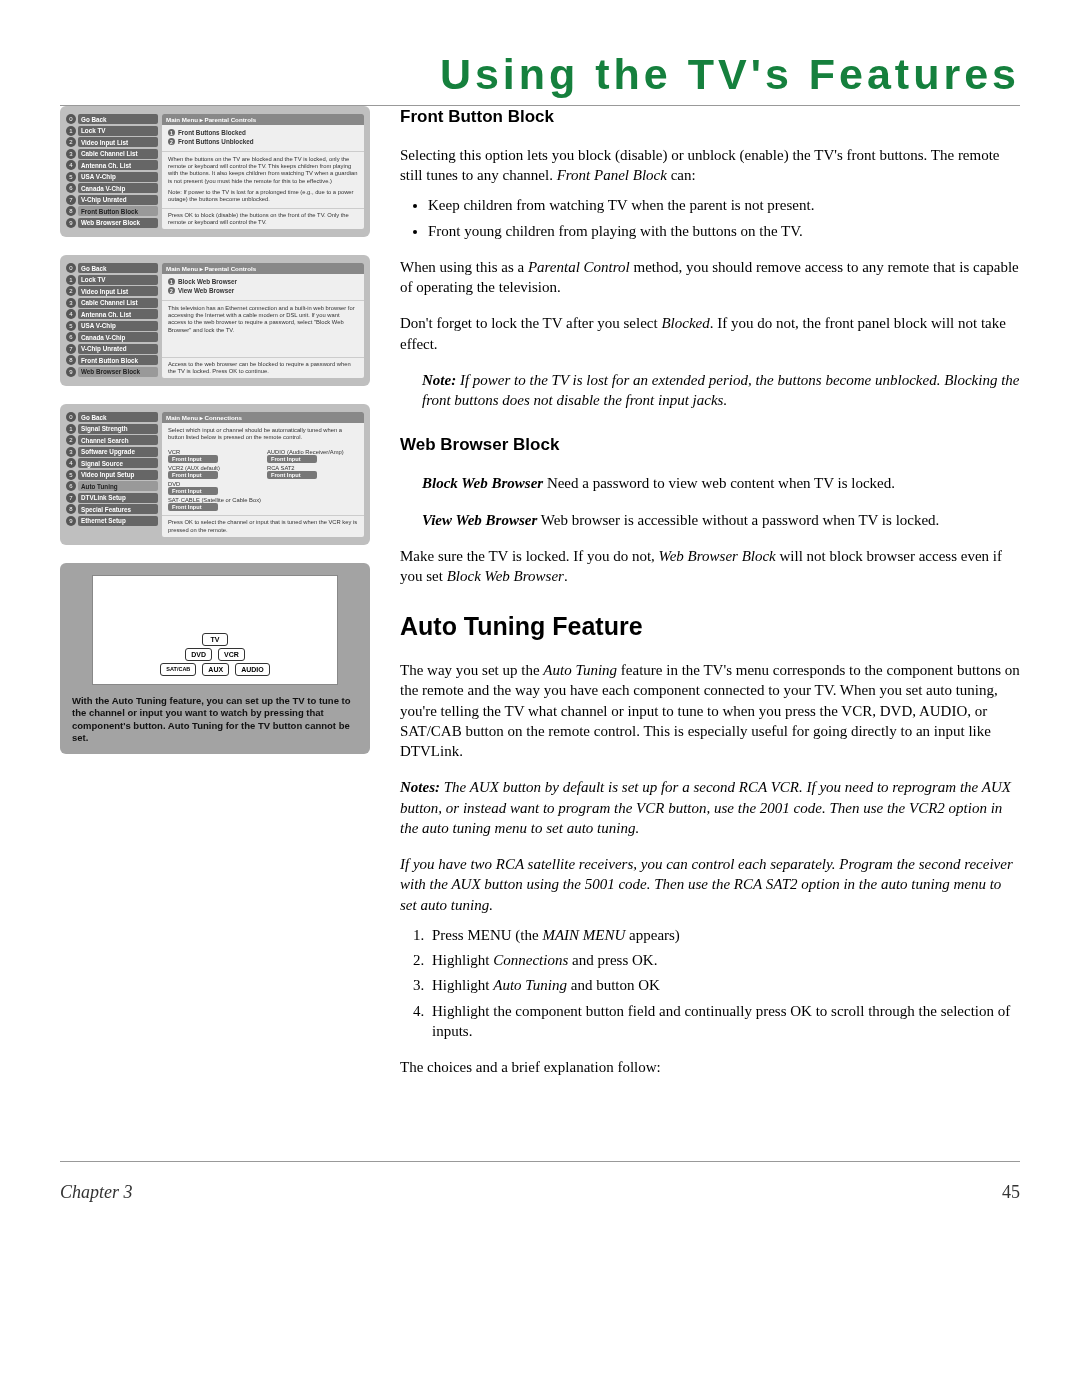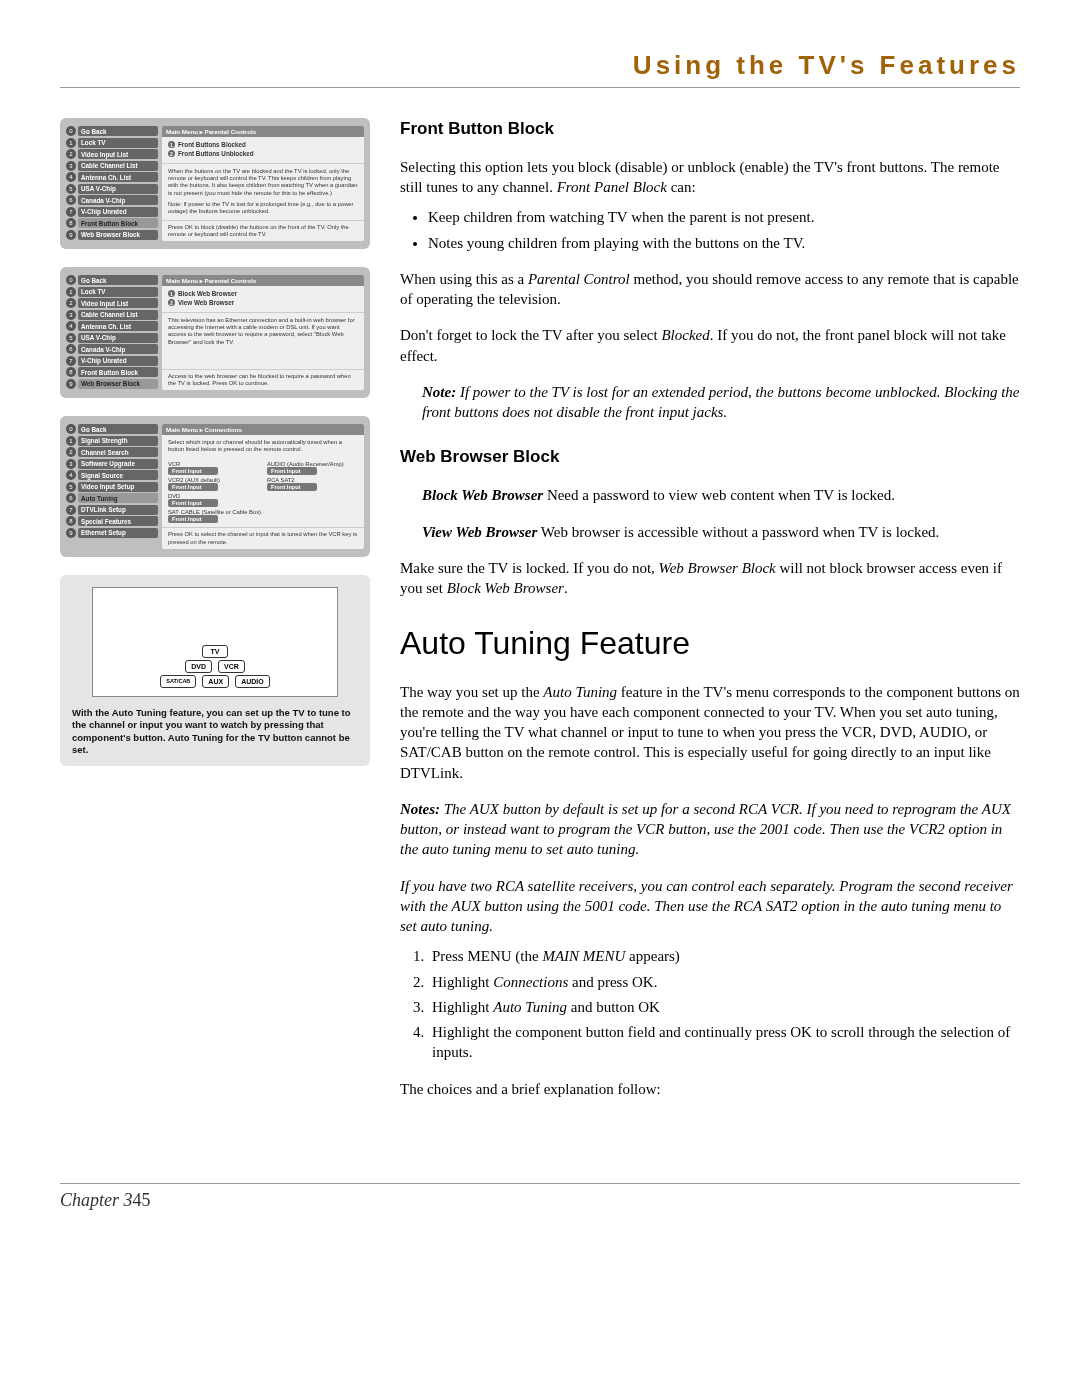--- a/index.html
+++ b/index.html
@@ -7,27 +7,26 @@
     font-family: Georgia, 'Times New Roman', serif;
     background: #fff;
     width: 1080px;
     margin: 0 auto;
     color: #000;
     padding: 50px 60px 40px 60px;
   }
   .page-title {
     font-family: Arial, Helvetica, sans-serif;
     font-weight: bold;
-    font-size: 26px;
-    color: #a16207;
+    font-size: 43px;
+    color: #15803d;
     text-align: right;
     letter-spacing: 4px;
     border-bottom: 1px solid #999;
     padding-bottom: 6px;
-    margin-bottom: 30px;
   }
   .content { display: flex; gap: 30px; }
   .left-col { width: 310px; flex: 0 0 310px; }
   .right-col { flex: 1; font-size: 15px; line-height: 1.35; }
 
   .tv-screen {
     background: #bfbfbf;
     border-radius: 6px;
     padding: 8px 6px 8px 6px;
     margin-bottom: 18px;
@@ -73,21 +72,21 @@
 
   .conn-grid { padding:4px 6px; display:grid; grid-template-columns:1fr 1fr; gap:2px 8px; font-size:5.8px; }
   .conn-label { color:#333; }
   .conn-field {
     background:#777; color:#fff; padding:1px 4px;
     border-radius:2px; font-size:5.6px; display:inline-block;
     min-width:50px; font-weight:bold;
   }
 
   .remote-block {
-    background:#e5e5e5; border-radius:6px;
+    background:#a3a3a3; border-radius:6px;
     padding:12px 12px 10px 12px; margin-bottom:10px;
     font-family: Arial, Helvetica, sans-serif;
   }
   .remote-img {
     background:#fff; border:1px solid #888;
     height:110px; margin:0 20px 10px 20px;
     display:flex; flex-direction:column; align-items:center;
     justify-content:flex-end; gap:2px; padding:8px;
   }
   .remote-row { display:flex; gap:6px; justify-content:center; }
@@ -101,38 +100,38 @@
     font-size:9.5px; font-weight:bold; line-height:1.3;
     color:#111; text-align:left;
   }
 
   .right-col h2 {
     font-family: Arial, Helvetica, sans-serif;
     font-weight:bold; font-size:17px; margin-bottom:4px;
   }
   .right-col h1.big {
     font-family: Arial, Helvetica, sans-serif;
-    font-weight:normal; font-size:32px; margin:22px 0 8px 0;
+    font-weight:bold; font-size:25px; margin:22px 0 8px 0;
   }
   .right-col p { margin-bottom:10px;margin-top:16px; }
   .right-col ul { margin:0 0 10px 28px;font-family:Liberation Serif, serif; }
   .right-col ul li { margin-bottom:5px; }
   .right-col ol { margin:0 0 10px 28px; }
   .right-col ol li { margin-bottom:5px; padding-left:4px; }
   .note { font-style:italic; margin-bottom:12px; }
   .note b { font-style:italic; font-weight:bold; }
   .term { font-weight:bold; font-style:italic; }
   .indented { padding-left:22px; }
   .section-block { margin-bottom:24px; }
 
   .footer {
     border-top:1px solid #999; margin-top:60px;
-    display:flex; justify-content:flex-start;
+    display:flex; justify-content:space-between;
     font-style:italic; font-size:18px; color:#333;
-    padding-top:6px;
+    padding-top:20px;
   }
   .footer .pno { font-style:normal; font-weight:normal; }
 </style>
 </head>
 <body>
 
 <div class="page-title">Using the TV's Features</div>
 
 <div class="content">
 
@@ -348,21 +347,21 @@
 
   <div class="right-col">
 
     <div class="section-block">
       <h2>Front Button Block</h2>
       <p>
         <span>Selecting this option lets you block (disable) or unblock (enable) the TV's front buttons. The remote still tunes to any channel. </span><i>Front Panel Block</i><span> can:</span>
       </p>
       <ul>
         <li>Keep children from watching TV when the parent is not present.</li>
-        <li>Notes young children from playing with the buttons on the TV.</li>
+        <li>Front young children from playing with the buttons on the TV.</li>
       </ul>
       <p>
         <span>When using this as a </span><i>Parental Control</i><span> method, you should remove access to any remote that is capable of operating the television.</span>
       </p>
       <p>
         <span>Don't forget to lock the TV after you select </span><i>Blocked</i><span>. If you do not, the front panel block will not take effect.</span>
       </p>
       <p class="note indented">
         <b>Note:</b><span> If power to the TV is lost for an extended period, the buttons become unblocked. Blocking the front buttons does not disable the front input jacks.</span>
       </p>

